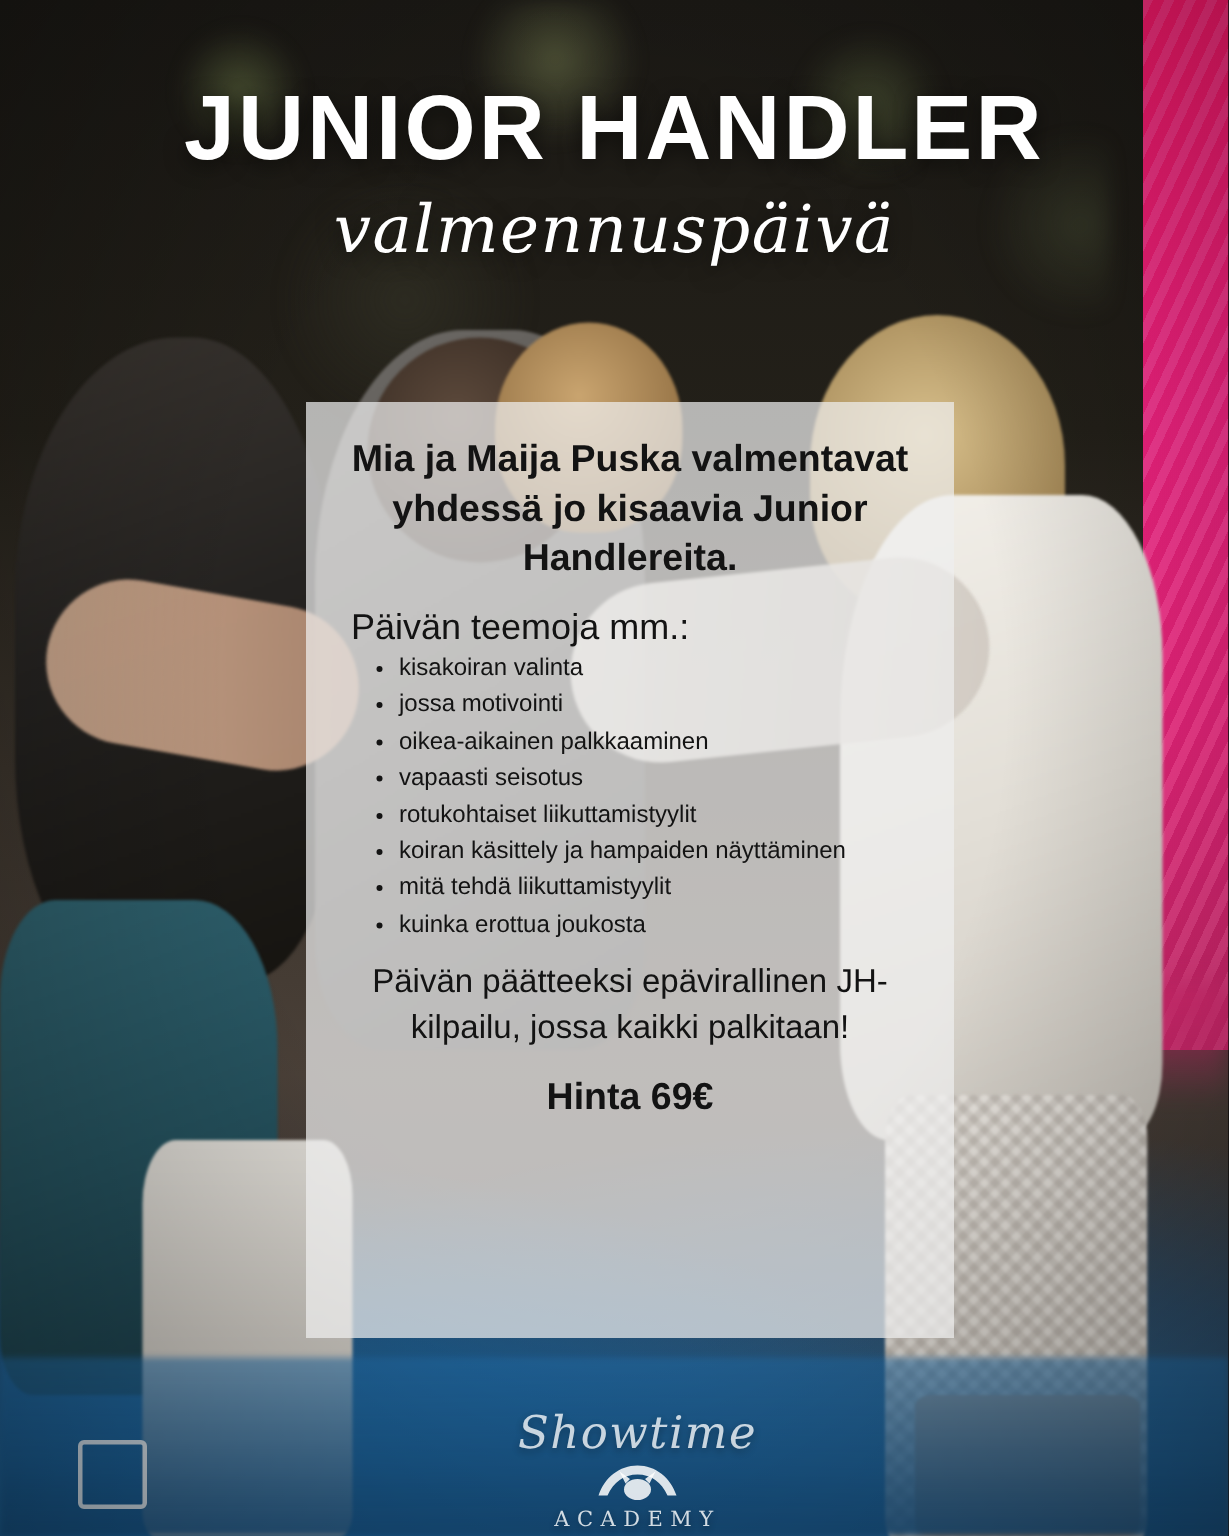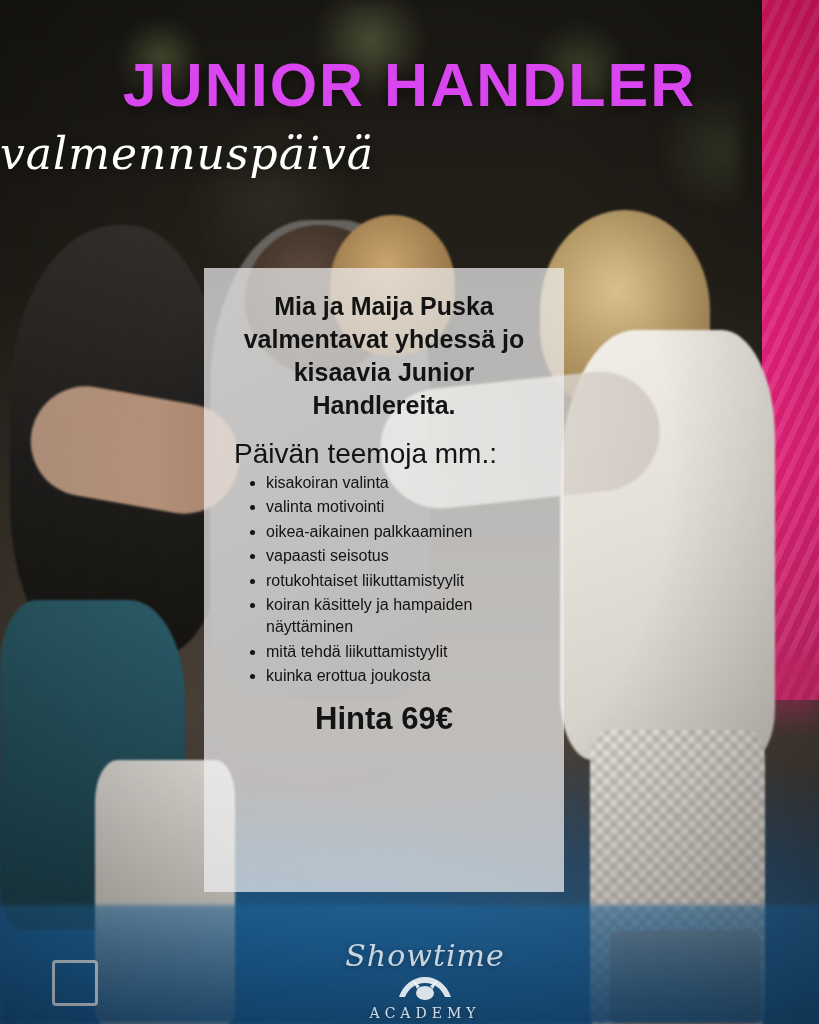--- a/index.html
+++ b/index.html
@@ -141,29 +141,30 @@
   .vignette {
     position: absolute; inset: 0;
     background: radial-gradient(ellipse at 50% 45%, rgba(0,0,0,0) 45%, rgba(0,0,0,0.35) 100%);
   }
 
   
   .title {
     position: absolute;
     left: 0; right: 0; top: 50px;
     text-align: center;
-    color: #d946ef;
+    color: #ffffff;
     font-size: 61px;
     font-weight: bold;
     letter-spacing: 2px;
     text-shadow: 0 3px 14px rgba(0,0,0,0.55);
   }
   .subtitle {
     position: absolute;
     left: 0; right: 0; top: 128px;
+    text-align: center;
     color: #ffffff;
     font-family: "DejaVu Serif", serif;
     font-style: italic;
     font-size: 44px;
     letter-spacing: 1px;
     text-shadow: 0 3px 14px rgba(0,0,0,0.55);
   }
   .place-date {
     position: absolute;
     left: 0; right: 0; top: 180px;
@@ -171,54 +172,54 @@
     color: #ffffff;
     font-size: 36px;
     letter-spacing: 0.5px;
     text-shadow: 0 3px 14px rgba(0,0,0,0.5);
   }
 
   
   .panel {
     position: absolute;
     left: 204px; top: 268px;
-    width: 360px;
+    width: 432px;
     height: 624px;
     background: rgba(238,238,238,0.72);
     color: #131313;
     box-sizing: border-box;
     padding: 18px 22px 14px 22px;
   }
   .panel-heading {
     text-align: center;
     font-size: 25px;
     font-weight: bold;
     line-height: 1.32;
     margin: 4px 0 16px 0;
   }
   .themes-label {
-    font-size: 28px;
+    font-size: 24px;
     margin: 0 0 2px 8px;
   }
   ul.themes {
     margin: 0 0 10px 0;
     padding-left: 40px;
     font-size: 16px;
     line-height: 1.4;
   }
   ul.themes li { margin-bottom: 2px; }
   .closing {
     text-align: center;
     font-size: 22px;
     line-height: 1.42;
     margin: 6px 10px 14px 10px;
   }
   .price {
     text-align: center;
-    font-size: 31px;
+    font-size: 25px;
     font-weight: bold;
     line-height: 1.35;
   }
 
   
   .logo {
     position: absolute;
     left: 330px; top: 938px;
     width: 190px; height: 120px;
     color: rgba(255,255,255,0.9);
@@ -270,28 +271,29 @@
   <div class="vignette"></div>
 
   <div class="title">JUNIOR HANDLER</div>
   <div class="subtitle">valmennuspäivä</div>
 
   <div class="panel">
     <div class="panel-heading">Mia ja Maija Puska valmentavat yhdessä jo kisaavia Junior Handlereita.</div>
     <div class="themes-label">Päivän teemoja mm.:</div>
     <ul class="themes">
       <li>kisakoiran valinta</li>
-      <li>valinta motivointi</li>
+      <li>jossa motivointi</li>
       <li>oikea-aikainen palkkaaminen</li>
       <li>vapaasti seisotus</li>
       <li>rotukohtaiset liikuttamistyylit</li>
       <li>koiran käsittely ja hampaiden näyttäminen</li>
       <li>mitä tehdä liikuttamistyylit</li>
       <li>kuinka erottua joukosta</li>
     </ul>
+    <div class="closing">Päivän päätteeksi epävirallinen JH-kilpailu, jossa kaikki palkitaan!</div>
     <div class="price">Hinta 69€</div>
   </div>
 
   <div class="logo">
     <div class="logo-script">Showtime</div>
     <div class="logo-mark">
       <svg viewBox="0 0 64 42" width="64" height="42" aria-hidden="true">
         <path d="M6 30 C10 18, 20 10, 32 10 C44 10, 54 18, 58 30 L52 30 C48 21, 41 16, 32 16 C23 16, 16 21, 12 30 Z" fill="rgba(255,255,255,0.85)"></path>
         <ellipse cx="32" cy="26" rx="9" ry="7" fill="rgba(255,255,255,0.85)"></ellipse>
         <path d="M24 22 L20 14 L27 19 Z M40 22 L44 14 L37 19 Z" fill="rgba(255,255,255,0.85)"></path>

